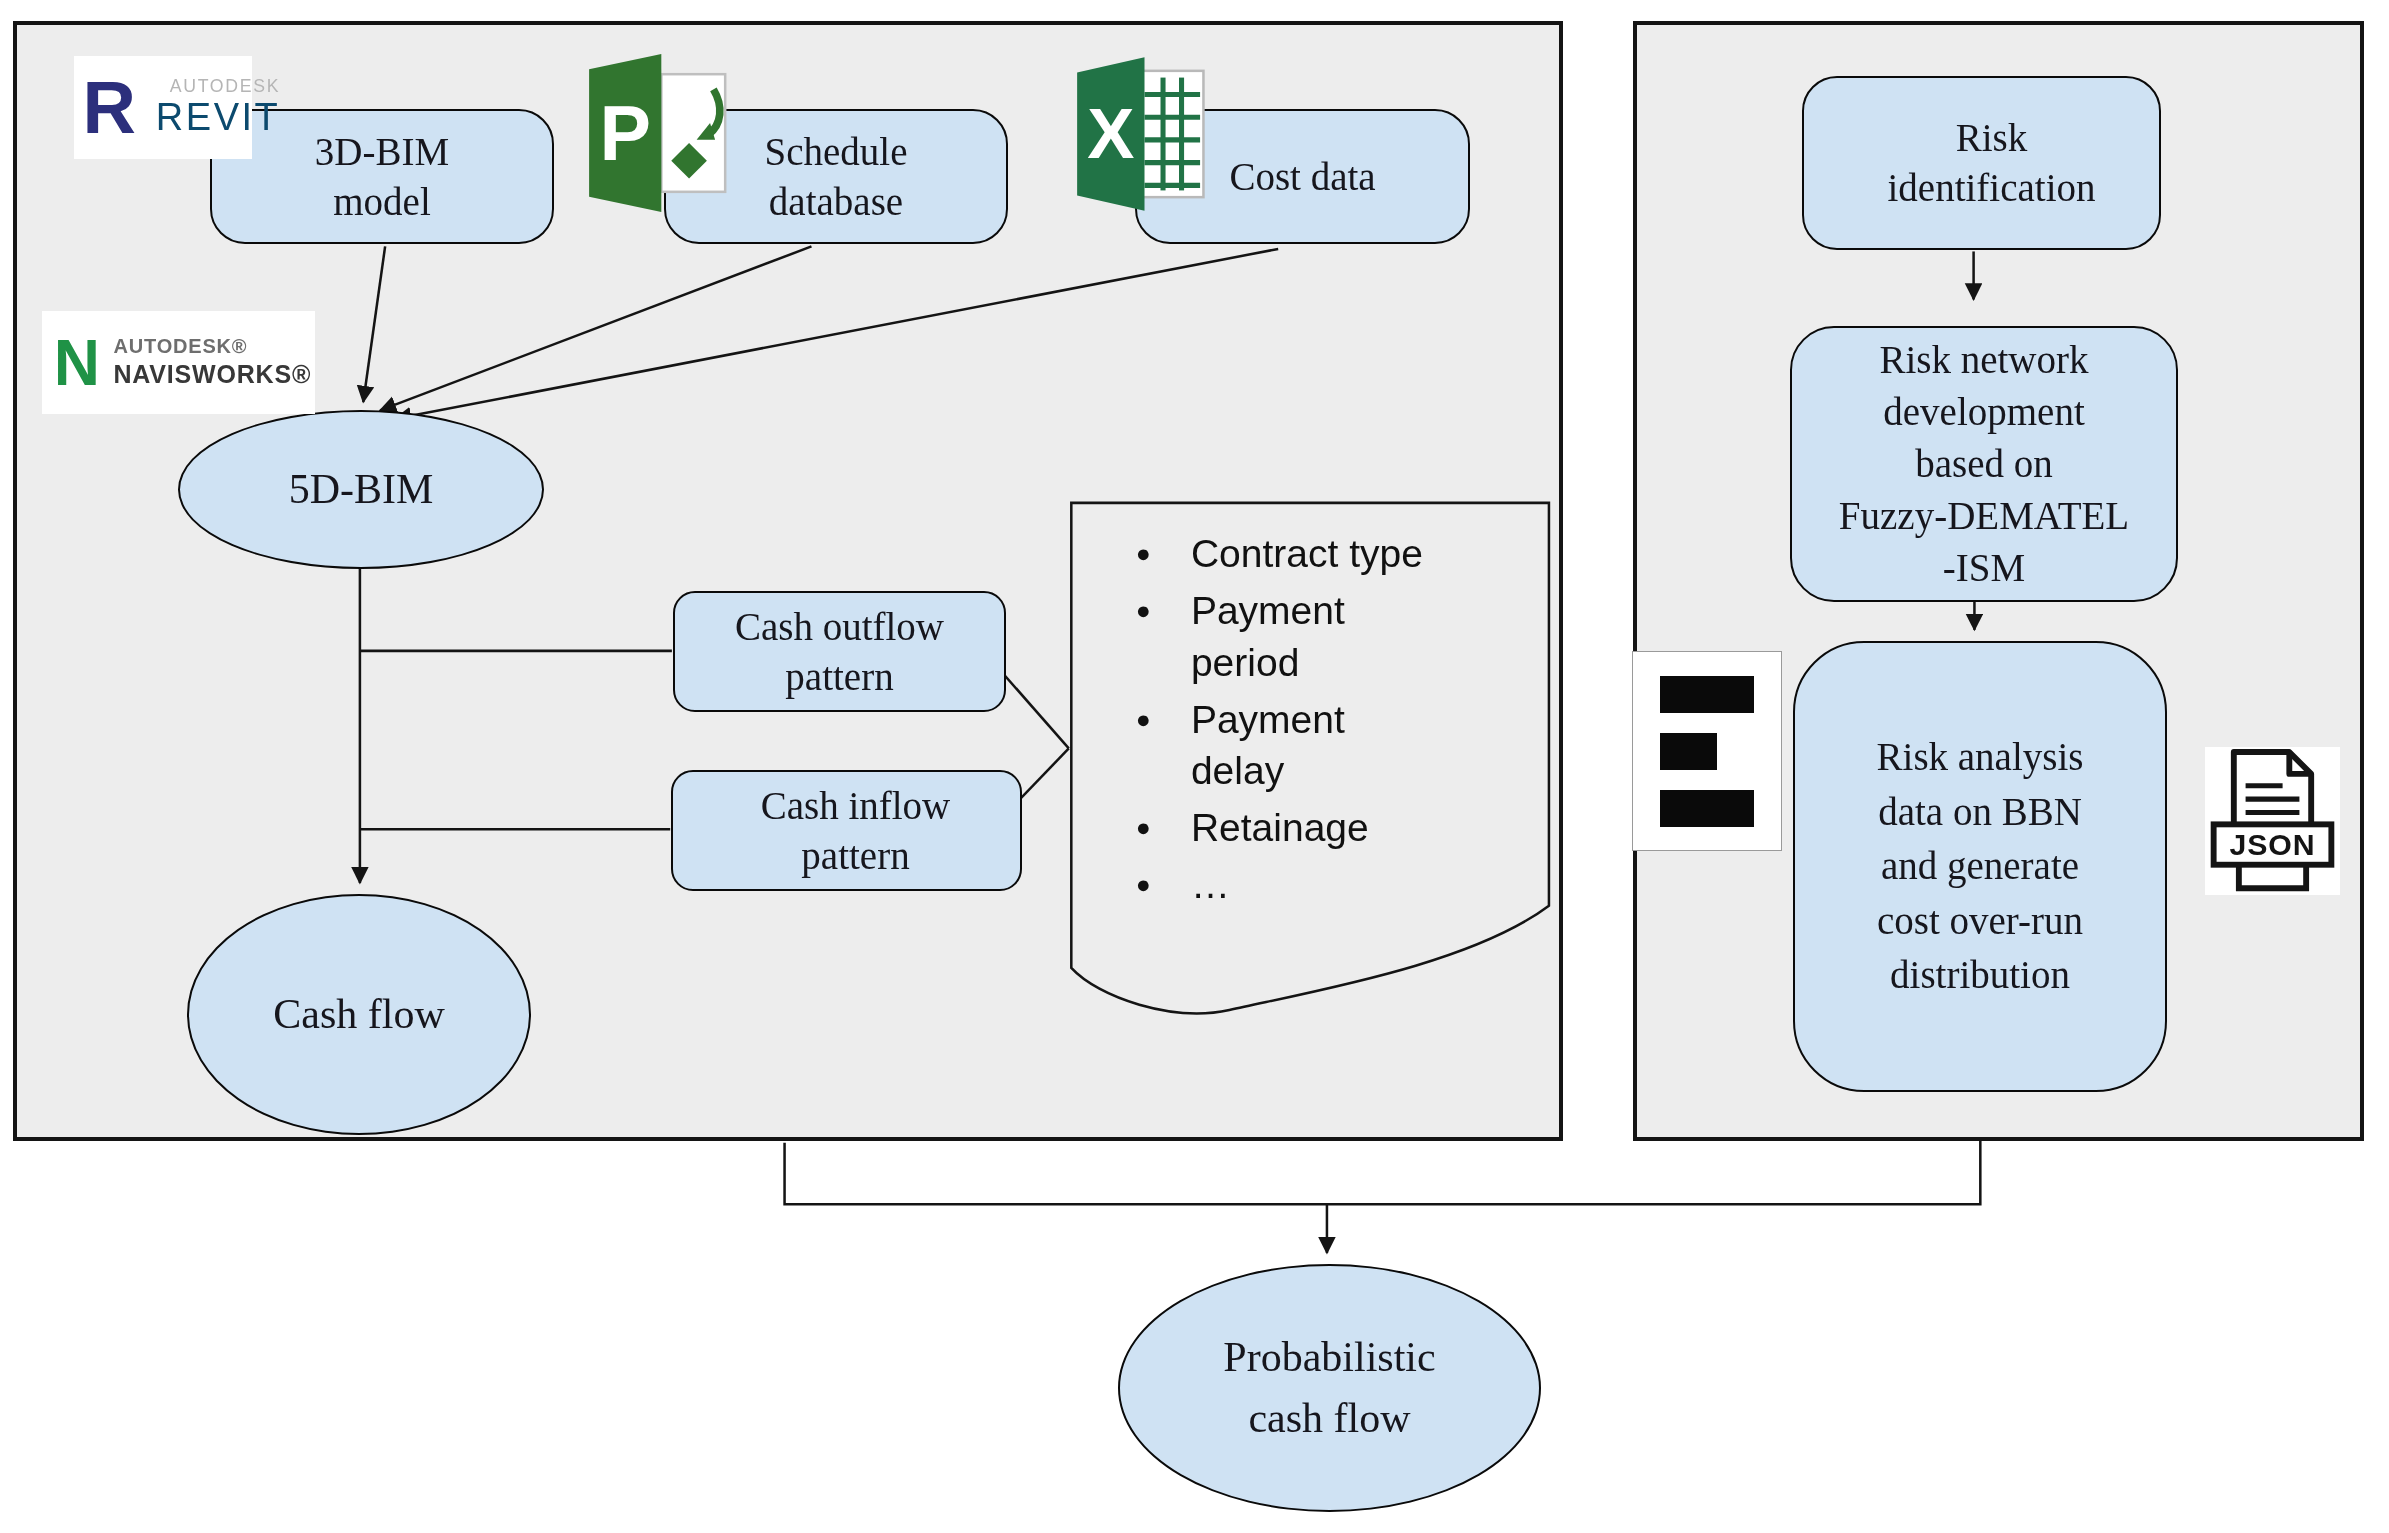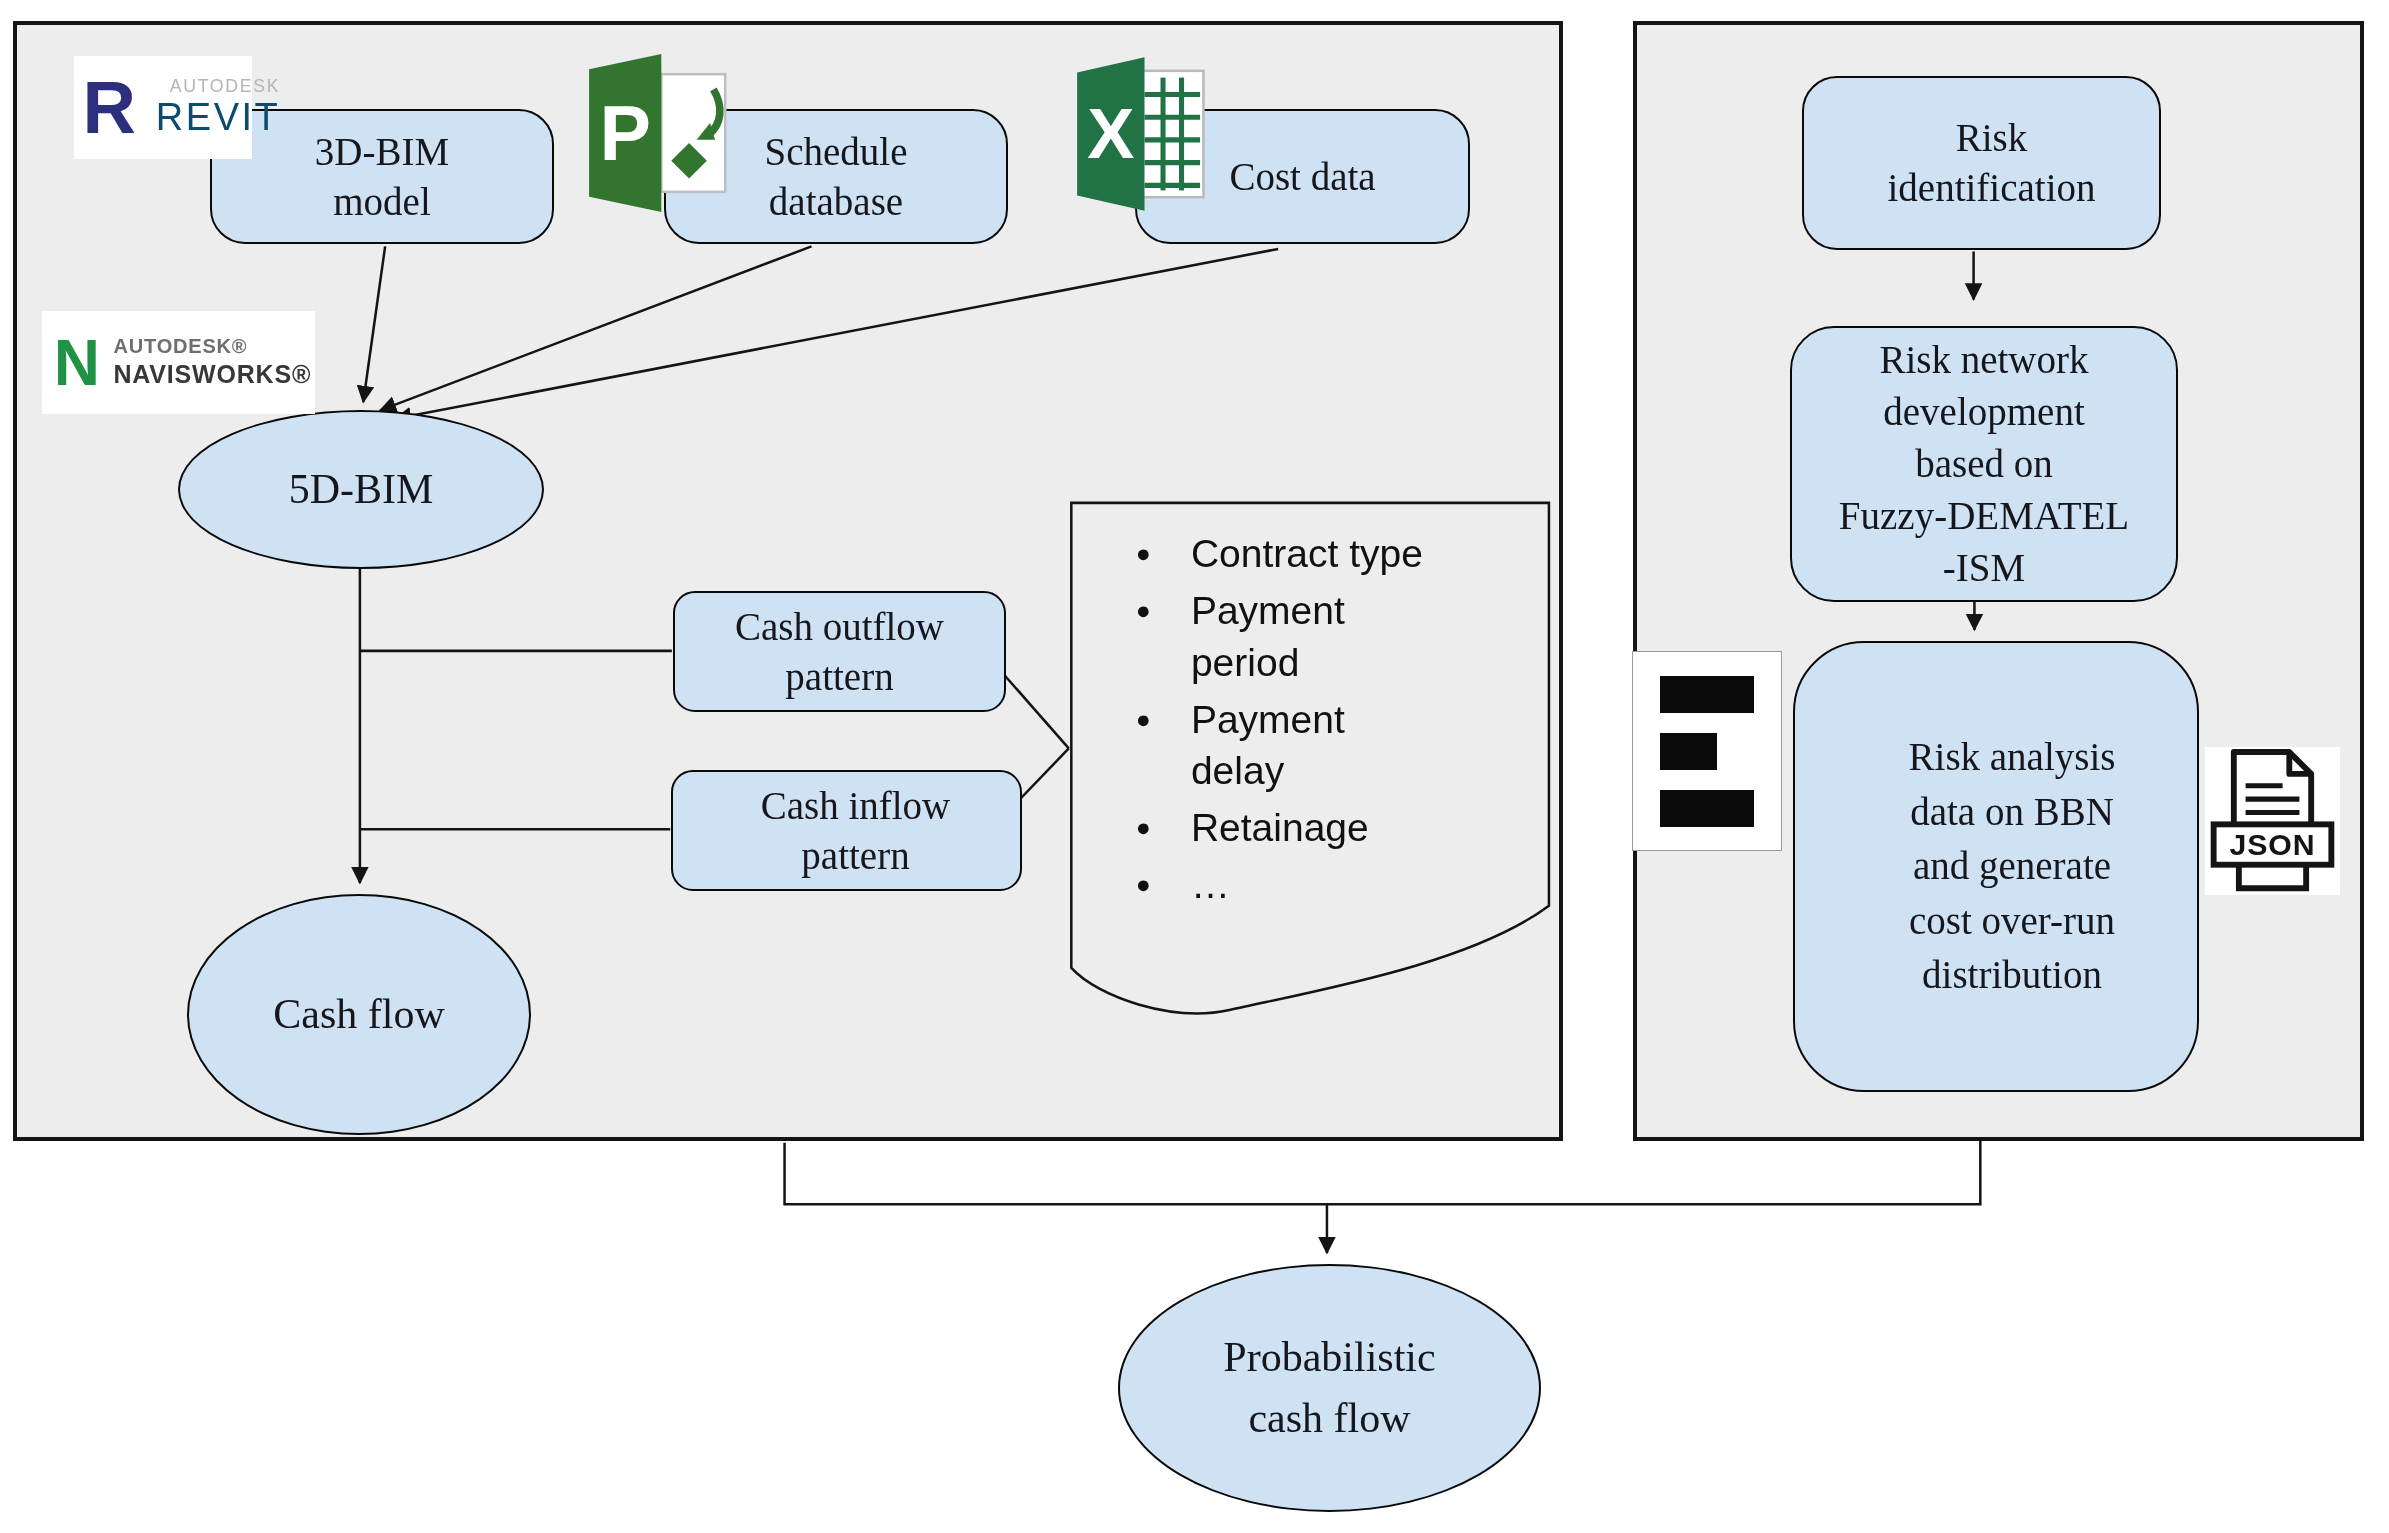--- a/index.html
+++ b/index.html
@@ -130,21 +130,21 @@
   </div>
 
   <div class="node rect fs46" style="left:1790px;top:326px;width:384px;height:272px;border-radius:44px;line-height:1.33;">
     <div class="nl">Risk network</div>
     <div class="nl">development</div>
     <div class="nl">based on</div>
     <div class="nl">Fuzzy-DEMATEL</div>
     <div class="nl">-ISM</div>
   </div>
 
-  <div class="node fs46" style="left:1793px;top:641px;width:370px;height:447px;border-radius:71px;line-height:1.4;padding-left:32px;">
+  <div class="node fs46" style="left:1793px;top:641px;width:370px;height:447px;border-radius:71px;line-height:1.4;">
     <div class="nl">Risk analysis</div>
     <div class="nl">data on BBN</div>
     <div class="nl">and generate</div>
     <div class="nl">cost over-run</div>
     <div class="nl">distribution</div>
   </div>
 
   <div class="node ellipse fs50" style="left:1118px;top:1264px;width:419px;height:244px;line-height:1.45;">
     <div class="nl">Probabilistic</div>
     <div class="nl">cash flow</div>

